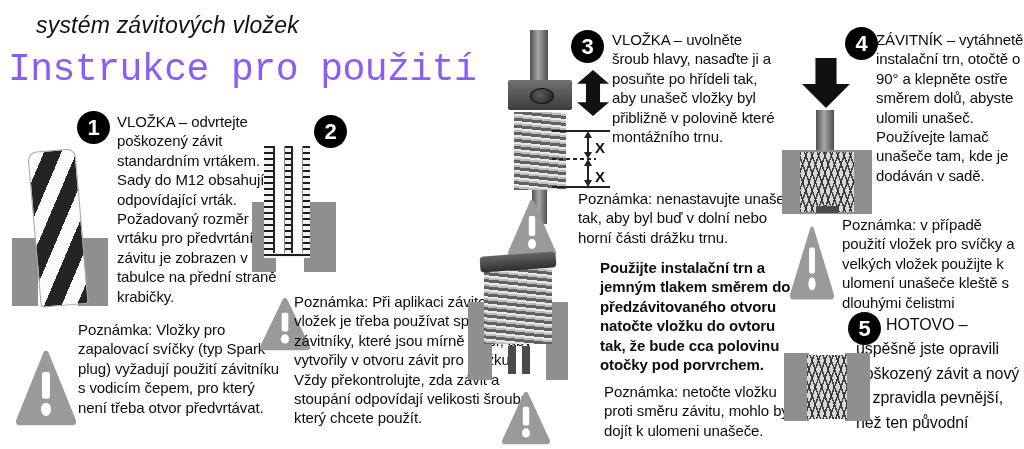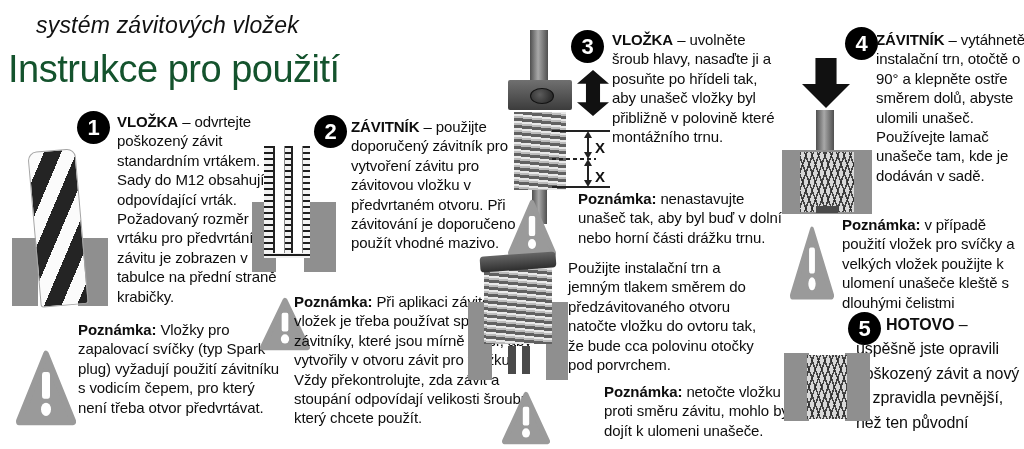--- a/index.html
+++ b/index.html
@@ -1,24 +1,24 @@
 <!DOCTYPE html>
 <html><head>
 <meta charset="utf-8">
 <style>
   html,body{margin:0;padding:0;background:#fff;}
   .page{position:relative;width:1024px;height:449px;background:#fff;overflow:hidden;
         font-family:"Liberation Sans","DejaVu Sans",sans-serif;color:#0d0d0d;}
   .abs{position:absolute;}
   .sub{font-size:23px;letter-spacing:.2px;color:#111;}
-  .title{font-size:38px;color:#14532d;letter-spacing:-.5px;}
+  .title{font-size:38px;color:#8b5cf6;letter-spacing:-.5px;font-family:Liberation Mono, monospace;}
   .badge{width:33px;height:33px;border-radius:50%;background:#000;color:#fff;
          font-size:22px;font-weight:bold;text-align:center;line-height:34px;}
   .txt{font-size:15px;line-height:19.4px;letter-spacing:-.1px;}
-  .txt b{font-weight:bold;}
+  .txt b{font-weight:normal;}
   .s5{font-size:16px;line-height:24.4px;text-indent:30px;}
   .block{background:#8f8f8f;}
   .drill-bit{background:repeating-linear-gradient(118deg,#fbfbfb 0 14px,#242424 14px 30px);
              border-radius:9px 9px 3px 3px;transform:rotate(-5deg);border:1px solid #a5a5a5;}
   .tap-body{background:repeating-linear-gradient(to bottom,#1c1c1c 0 2px,#f2f2f2 2px 6px);}
   .tap-flute{background:#fff;border-left:2px solid #222;border-right:1px solid #8a8a8a;}
   .shaft{background:linear-gradient(90deg,#4f4f4f,#a8a8a8 45%,#4f4f4f);}
   .collar{background:linear-gradient(180deg,#707070,#3c3c3c);border-radius:2px;}
   .screw{background:radial-gradient(circle at 40% 40%,#5c5c5c,#1f1f1f);border-radius:50%;border:1px solid #111;}
   .coil{background:repeating-linear-gradient(186deg,#e9e9e9 0 2px,#bdbdbd 2px 4px,#616161 4px 7px);}
@@ -57,24 +57,20 @@
     <path d="M30 5 L57 55 H3 Z" fill="#9a9a9a" stroke="#9a9a9a" stroke-width="6" stroke-linejoin="round"></path>
     <rect x="26" y="18" width="8" height="20" rx="2" fill="#fff"></rect>
     <circle cx="30" cy="46" r="5" fill="#fff"></circle>
   </svg>
   <div class="abs txt" style="left:78px;top:320px;width:205px;">
     <b>Poznámka:</b>
     <span>Vložky pro zapalovací svíčky (typ Spark plug) vyžadují použití závitníku s vodicím čepem, pro který není třeba otvor předvrtávat.</span>
   </div>
 
   <div class="abs badge" style="left:314px;top:115px;">2</div>
-  <div class="abs txt" style="left:351px;top:117px;width:172px;">
-    <b>ZÁVITNÍK</b>
-    <span>– použijte doporučený závitník pro vytvoření závitu pro závitovou vložku v předvrtaném otvoru. Při závitování je doporučeno použít vhodné mazivo.</span>
-  </div>
 
   <div class="abs" style="left:252px;top:146px;width:84px;height:126px;">
     <div class="abs block" style="left:0;top:56px;width:24px;height:70px;"></div>
     <div class="abs block" style="left:52px;top:56px;width:32px;height:70px;"></div>
     <div class="abs tap-body" style="left:12px;top:0;width:46px;height:112px;">
       <div class="abs tap-flute" style="left:9px;top:0;bottom:5px;width:9px;"></div>
       <div class="abs tap-flute" style="left:27px;top:0;bottom:5px;width:9px;"></div>
     </div>
   </div>
 
@@ -130,21 +126,21 @@
 
   <div class="abs" style="left:468px;top:240px;width:100px;height:142px;">
     <div class="abs block" style="left:0;top:62px;width:24px;height:78px;"></div>
     <div class="abs block" style="left:78px;top:62px;width:22px;height:78px;"></div>
     <div class="abs prong" style="left:40px;top:106px;width:8px;height:28px;"></div>
     <div class="abs prong" style="left:54px;top:106px;width:8px;height:28px;"></div>
     <div class="abs coil" style="left:16px;top:28px;width:68px;height:76px;"></div>
     <div class="abs cap" style="left:12px;top:14px;width:76px;height:16px;"></div>
   </div>
 
-  <div class="abs txt" style="left:568px;top:258px;width:200px;">
+  <div class="abs txt" style="left:600px;top:258px;width:200px;font-weight:bold;">
     <span>Použijte instalační trn a jemným tlakem směrem do předzávitovaného otvoru natočte vložku do ovtoru tak, že bude cca polovinu otočky pod porvrchem.</span>
   </div>
 
   <svg class="abs" style="left:502px;top:390px;" width="48" height="56" viewBox="0 0 60 60" preserveAspectRatio="none">
     <path d="M30 5 L57 55 H3 Z" fill="#9a9a9a" stroke="#9a9a9a" stroke-width="6" stroke-linejoin="round"></path>
     <rect x="26" y="18" width="8" height="20" rx="2" fill="#fff"></rect>
     <circle cx="30" cy="46" r="5" fill="#fff"></circle>
   </svg>
   <div class="abs txt" style="left:564px;top:382px;width:205px;margin-left:40px;">
     <b>Poznámka:</b>

